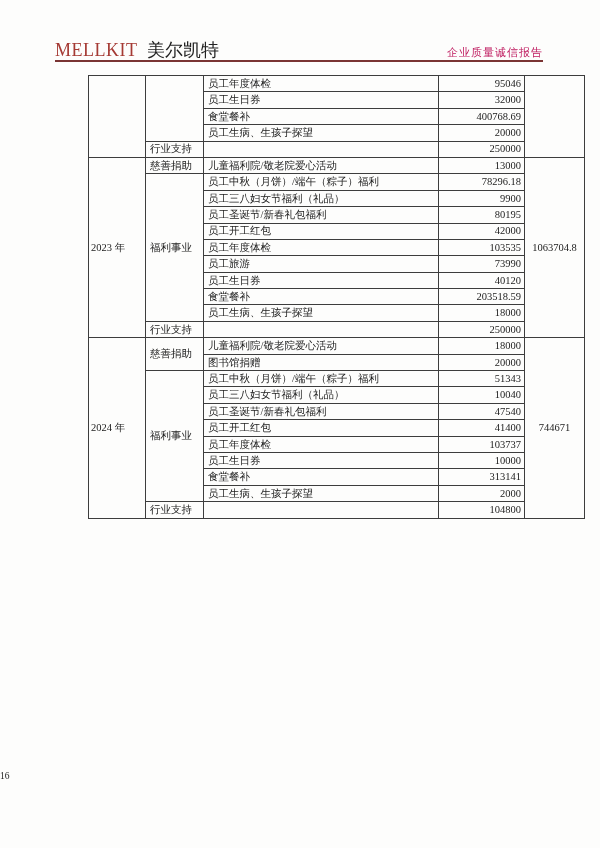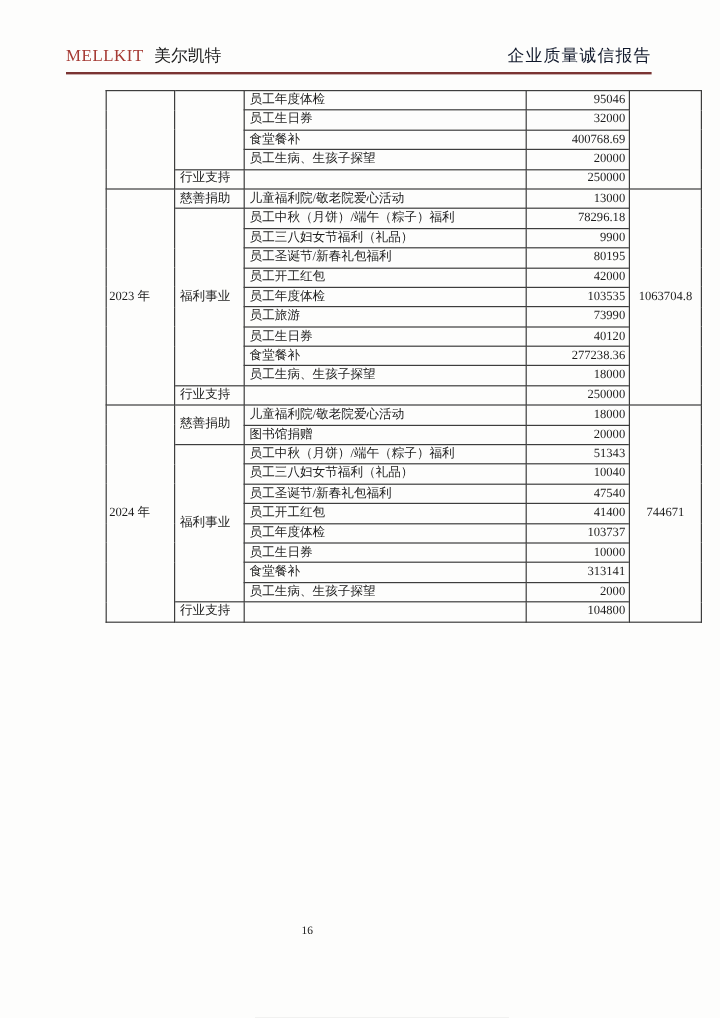--- a/index.html
+++ b/index.html
@@ -14,24 +14,24 @@
     overflow: hidden;
   }
   
   .header {
     position: absolute;
     top: 38px; left: 55px; width: 488px;
     display: flex;
     justify-content: space-between;
     align-items: baseline;
   }
-  .brand { font-size: 14px; white-space: nowrap; }
+  .brand { font-size: 18px; white-space: nowrap; }
   .brand .latin { color: #a53a34; letter-spacing: 0.5px; }
   .brand .cn { color: #222; margin-left: 5px; }
-  .report-title { font-size: 14px; letter-spacing: 1px; color: #0f172a; }
+  .report-title { font-size: 11px; letter-spacing: 1px; color: #be185d; }
   .header-rule {
     position: absolute;
     top: 60px; left: 55px; width: 488px; height: 2px;
     background: #7a3433;
   }
   
   .report-table {
     position: absolute;
     top: 75px; left: 88px;
     border-collapse: collapse;
@@ -49,21 +49,21 @@
   }
   .c-year  { text-align: left; padding-left: 2px !important; }
   .c-cat   { text-align: left; padding-left: 4px !important; }
   .c-item  { text-align: left; padding-left: 4px !important; }
   .c-val   { text-align: right; padding-left: 3px !important; }
   .c-total { text-align: center; }
   
   .page-number {
     position: absolute;
     top: 771px; left: 0; width: 512px;
-    text-align: center;
+    text-align: left;
     font-size: 9.5px;
     color: #222;
   }
 </style>
 </head>
 <body>
 
 <div class="page">
 
   <div class="header">
@@ -141,21 +141,21 @@
       <tr>
         <td class="c-item">员工旅游</td>
         <td class="c-val">73990</td>
       </tr>
       <tr>
         <td class="c-item">员工生日券</td>
         <td class="c-val">40120</td>
       </tr>
       <tr>
         <td class="c-item">食堂餐补</td>
-        <td class="c-val">277238.36</td>
+        <td class="c-val">203518.59</td>
       </tr>
       <tr>
         <td class="c-item">员工生病、生孩子探望</td>
         <td class="c-val">18000</td>
       </tr>
       <tr>
         <td class="c-cat">行业支持</td>
         <td class="c-item"></td>
         <td class="c-val">250000</td>
       </tr>

